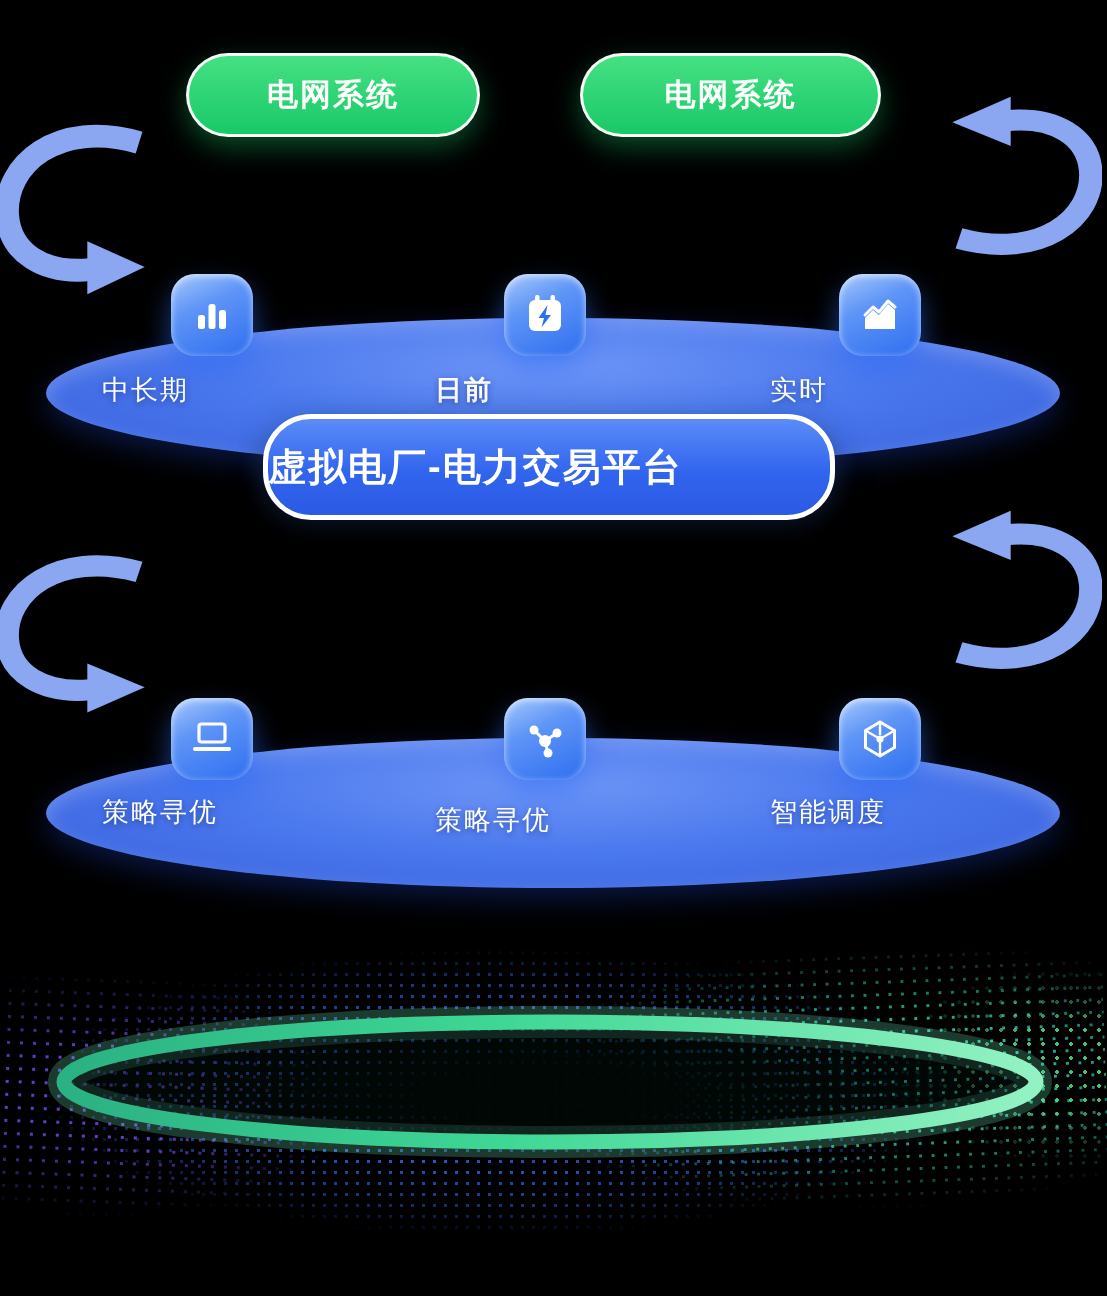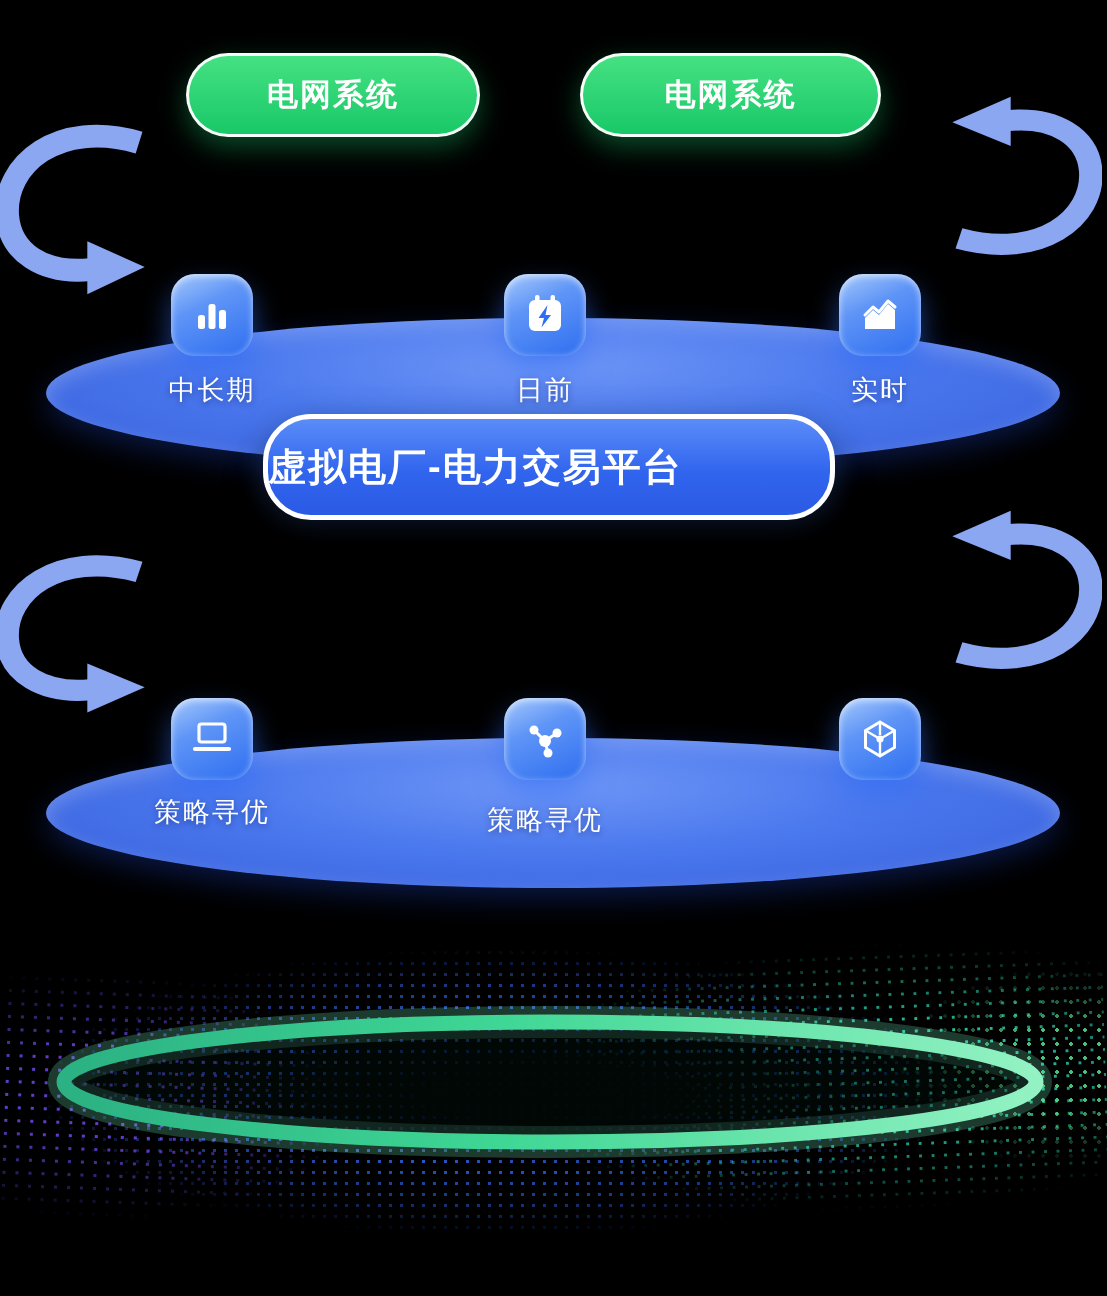--- a/index.html
+++ b/index.html
@@ -28,21 +28,21 @@
   .d1{top:318px;}
   .d2{top:738px;}
 
   
   .icon-box{position:absolute;width:82px;height:82px;border-radius:24px;
     background:linear-gradient(155deg,#a6c9fb 0%,#5f95f7 38%,#2e6ef0 100%);
     box-shadow:0 14px 28px rgba(50,110,245,.55), inset 0 2px 7px rgba(255,255,255,.65);
     display:flex;align-items:center;justify-content:center;}
   .icon-box svg{width:48px;height:48px;}
 
-  .icon-label{position:absolute;width:220px;text-align:center;color:#fff;
+  .icon-label{position:absolute;width:220px;color:#fff;
     font-size:27px;font-weight:500;letter-spacing:2px;text-shadow:0 2px 6px rgba(0,20,90,.45);}
 
   
   .pill-blue{position:absolute;left:263px;width:562px;height:96px;border-radius:48px;
     border:5px solid #fff;display:flex;align-items:center;justify-content:flex-start;
     background:linear-gradient(180deg,#5b8cf8 0%,#3165ee 55%,#2b5ae4 100%);
     color:#fff;font-size:38px;font-weight:700;letter-spacing:2px;
     box-shadow:0 14px 34px rgba(0,0,0,.5), 0 0 26px rgba(70,130,255,.35);}
   .pb1{top:414px;}
   .pb2{top:841px;}
@@ -117,21 +117,21 @@
     </svg>
   </div>
   <div class="icon-box" style="left:839px;top:274px;">
     <svg viewBox="0 0 48 48">
       <path d="M9 38 V27 l8-8 6 5 9-11 7 6 V38 z" fill="#fff"></path>
       <path d="M9 24 l8-8 6 5 9-11 7 6" fill="none" stroke="#fff" stroke-width="3" stroke-linejoin="round" stroke-linecap="round"></path>
     </svg>
   </div>
 
   <div class="icon-label" style="left:102px;top:372px;">中长期</div>
-  <div class="icon-label" style="left:435px;top:372px;">日前</div>
+  <div class="icon-label" style="left:435px;top:372px;font-weight:bold;">日前</div>
   <div class="icon-label" style="left:770px;top:372px;">实时</div>
 
   <div class="pill-blue pb1">
     <span>虚拟电厂-电力交易平台</span>
   </div>
 
   <div class="disc d2"></div>
 
   <div class="icon-box" style="left:171px;top:698px;">
     <svg viewBox="0 0 48 48">
@@ -151,20 +151,21 @@
   <div class="icon-box" style="left:839px;top:698px;">
     <svg viewBox="0 0 48 48">
       <path d="M24 7 L38.5 15.5 V32.5 L24 41 L9.5 32.5 V15.5 Z" fill="none" stroke="#fff" stroke-width="3"></path>
       <path d="M24 7 V20 M9.5 15.5 L24 24 M38.5 15.5 L24 24 M24 27 V41" stroke="#fff" stroke-width="2.4"></path>
       <circle cx="24" cy="24" r="3.6" fill="#fff"></circle>
     </svg>
   </div>
 
   <div class="icon-label" style="left:102px;top:794px;">策略寻优</div>
   <div class="icon-label" style="left:435px;top:794px;margin-top:8px;">策略寻优</div>
+  <div class="icon-label" style="left:770px;top:794px;">智能调度</div>
 
 
   <div class="pwrap">
     <div class="pl p1"></div>
     <div class="pl p2"></div>
     <div class="pl p3"></div>
     <div class="pl p4"></div>
   </div>
   <div class="hole"></div>
 

